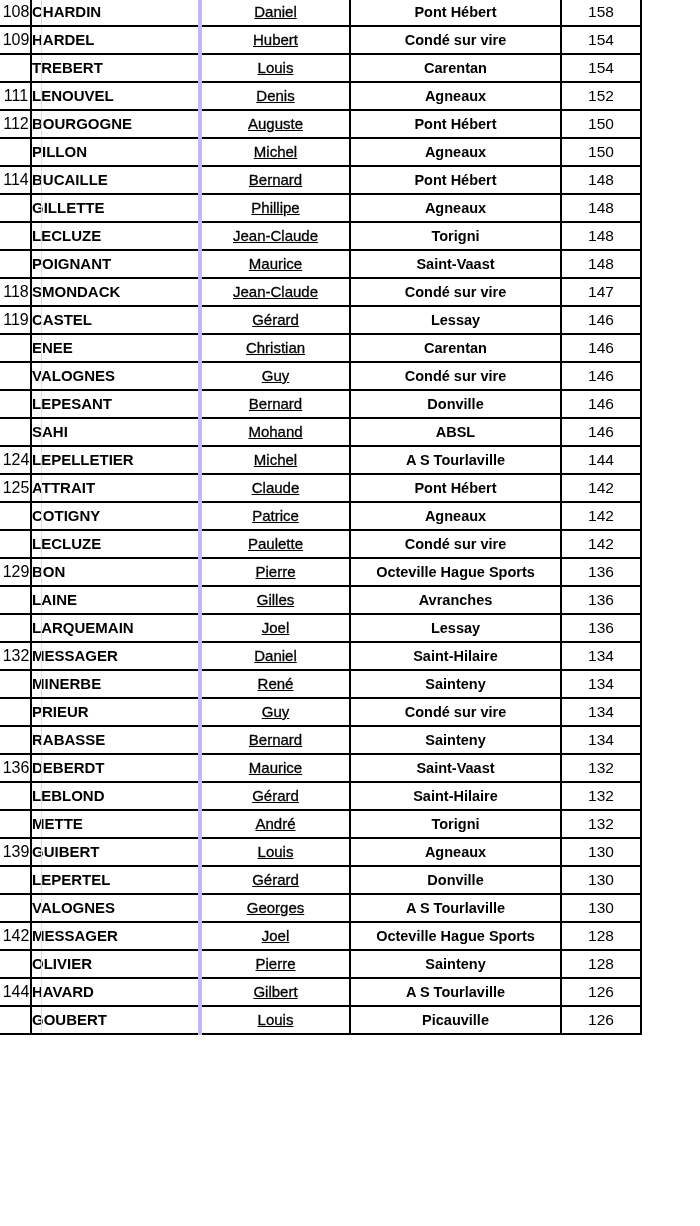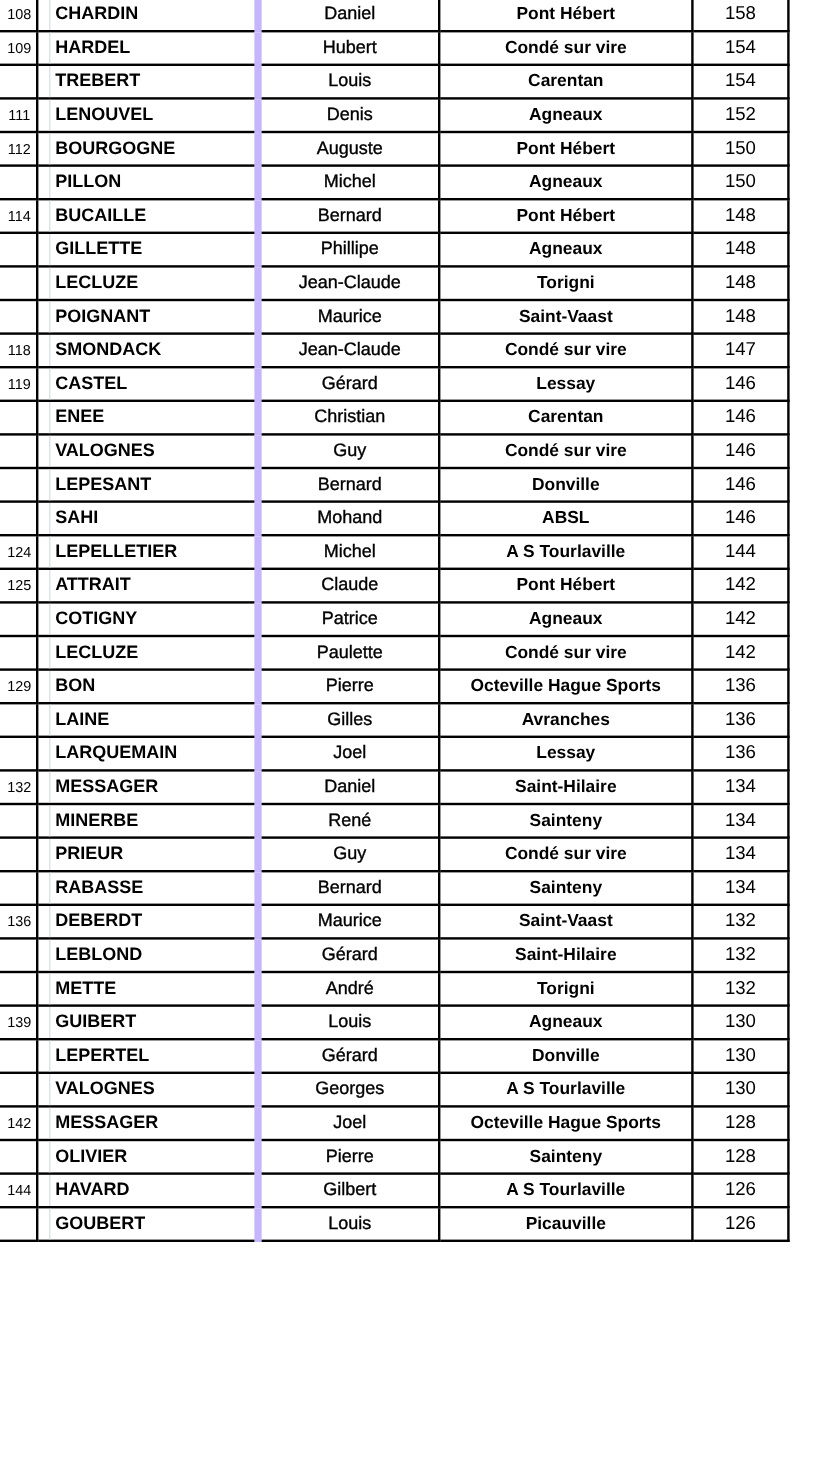--- a/index.html
+++ b/index.html
@@ -1,27 +1,27 @@
 <!DOCTYPE html>
 <html><head>
 <meta charset="utf-8">
 <style>
   html, body { margin:0; padding:0; background:#ffffff; }
   body { width:700px; height:1226px; position:relative; overflow:hidden; font-family:"Liberation Sans", sans-serif; color:#000; }
   .sheet { position:absolute; left:0; top:-1px; }
   table { border-collapse:collapse; table-layout:fixed; }
   td { height:26px; padding:0; border-bottom:2px solid #000; white-space:nowrap; overflow:hidden; vertical-align:middle; line-height:26px; }
-  td.rank { width:28px; font-size:12px; text-align:center; border-right:2px solid #000; padding-left:2px; }
-  td.last { width:166px; font-size:15px; font-weight:bold; padding-left:14px; border-right:6px solid #c4b5fd; position:relative; }
+  td.rank { width:28px; font-size:16px; text-align:center; border-right:2px solid #000; padding-left:2px; }
+  td.last { width:166px; font-size:15px; font-weight:bold; border-right:4px solid #c4b5fd; position:relative; }
   td.last::before { content:""; position:absolute; left:9px; top:0; bottom:-2px; width:1px; background:#d8dde4; }
   td.first { width:147px; font-size:15px; text-align:center; border-right:2px solid #000; }
   td.club { width:209px; font-size:14.5px; font-weight:bold; text-align:center; border-right:2px solid #000; }
   td.pts { width:78px; font-size:15.5px; font-weight:normal; text-align:center; border-right:2px solid #000; }
   td.first, td.last { font-weight:bold; }
-  td.first { font-weight:normal; -webkit-text-stroke:0.3px #000; }
+  td.first { font-weight:normal;text-decoration:underline; -webkit-text-stroke:0.3px #000; }
 </style>
 </head>
 <body>
 
 <div class="sheet">
   <table>
     <tbody id="rows">
         <tr>
     <td class="rank">108</td>
     <td class="last">CHARDIN</td>

